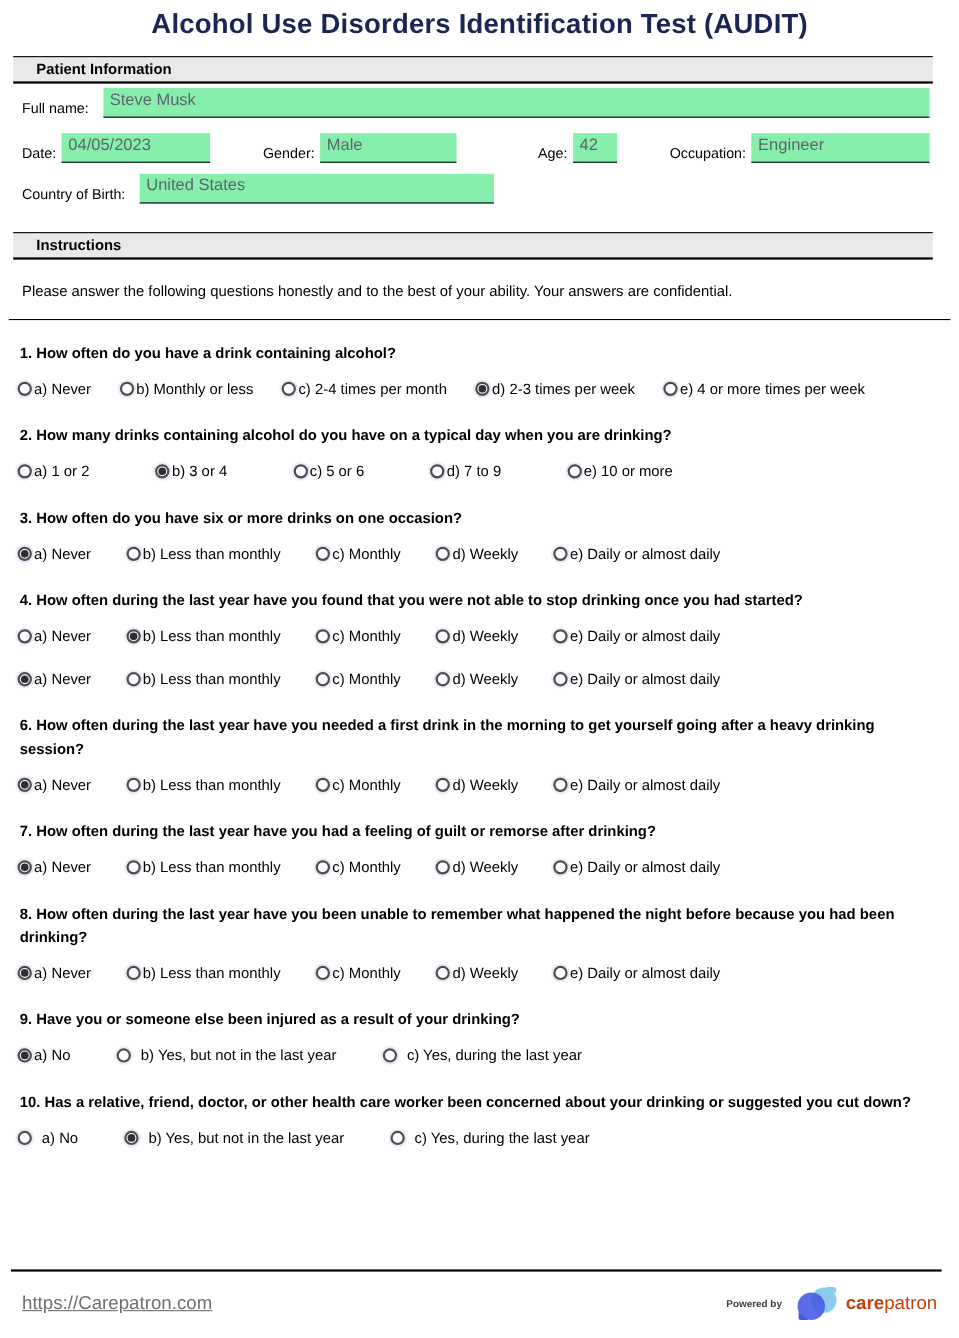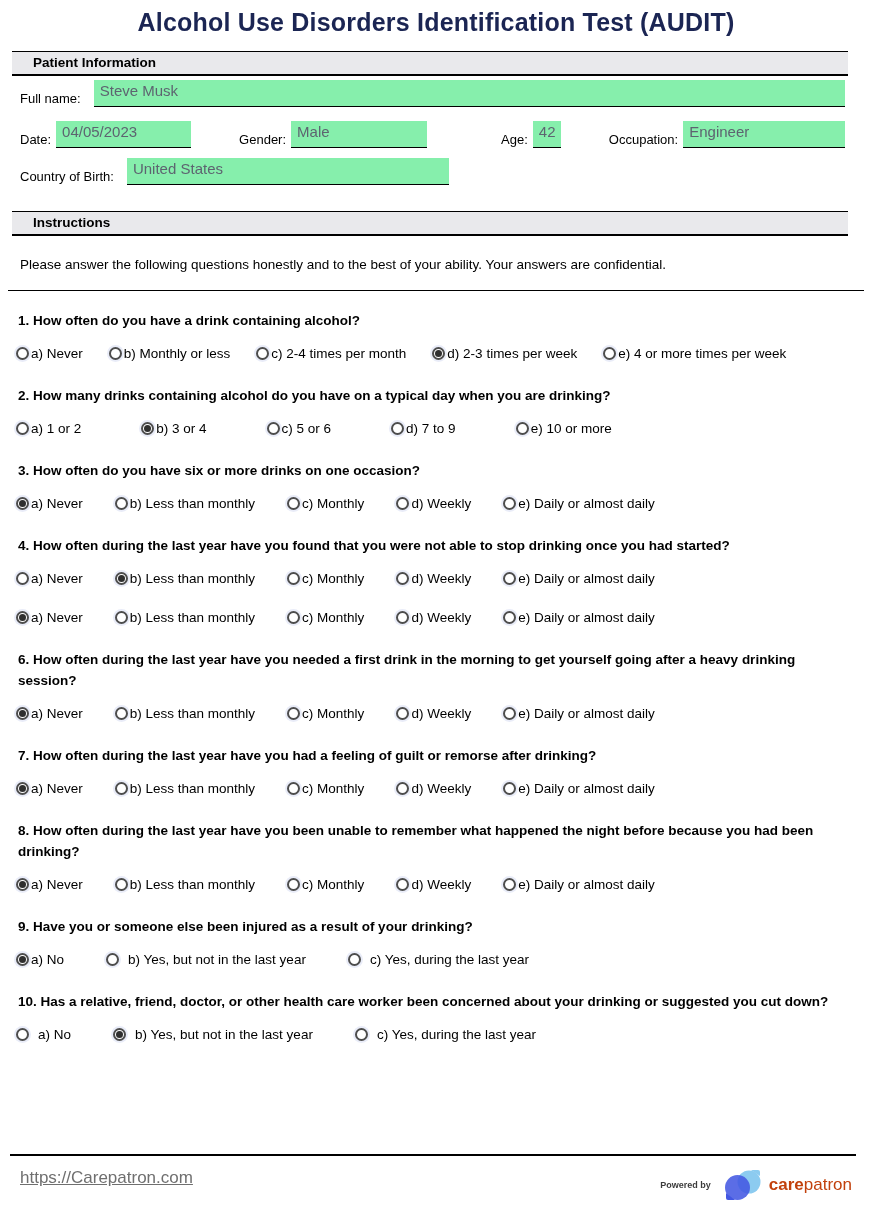--- a/index.html
+++ b/index.html
@@ -44,22 +44,22 @@
     background: #86efac;
     border-bottom: 1.5px solid #000;
     color: #5d6470;
     font-size: 15px;
     line-height: 18px;
     padding: 2px 6px 6px;
     white-space: nowrap; overflow: hidden;
   }
   .w-flex { flex: 1; }
   .w-date { width: 135px; }
-  .w-gender { width: 136px; }
-  .w-age { width: 28px; }
+  .w-gender { width: 124px; }
+  .w-age { width: 40px; }
   .w-country { width: 322px; }
   
   .instructions-text {
     margin: 21px 24px 0 20px;
     font-size: 13.5px;
   }
   .main-divider {
     margin: 18px 8px 0 8px;
     border: none; border-top: 1.5px solid #000;
   }
@@ -90,21 +90,21 @@
     box-shadow: 0 0 0 2px #e9ecf8;
     display: flex; align-items: center; justify-content: center;
   }
   .dot { width: 7px; height: 7px; border-radius: 50%; background: #2f2f2f; }
   
   .footer {
     margin-top: auto;
     border-top: 2px solid #000;
     margin-left: 10px; margin-right: 16px;
     padding: 12px 4px 14px 10px;
-    display: flex; align-items: flex-start; justify-content: space-between;
+    display: flex; align-items: center; justify-content: space-between;
   }
   .footer-link {
     font-size: 17px; color: #6f6f6f;
     text-decoration: underline;
     cursor: pointer;
   }
   .brand-group { display: flex; align-items: center; }
   .powered-by {
     font-size: 9px; font-weight: 600; color: #3c3c3c;
     margin-right: 12px;

